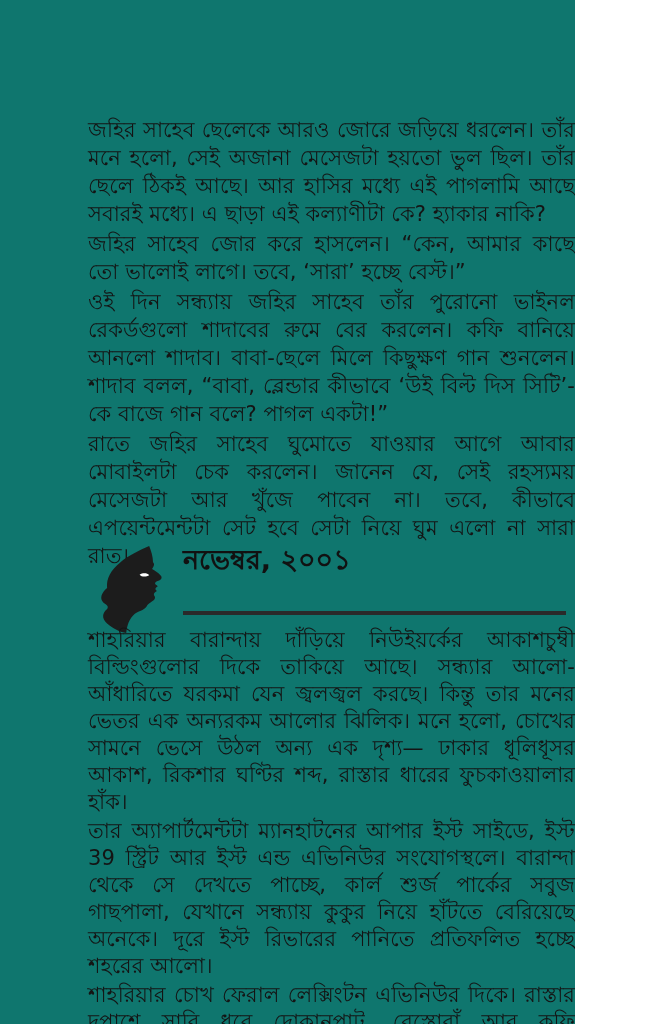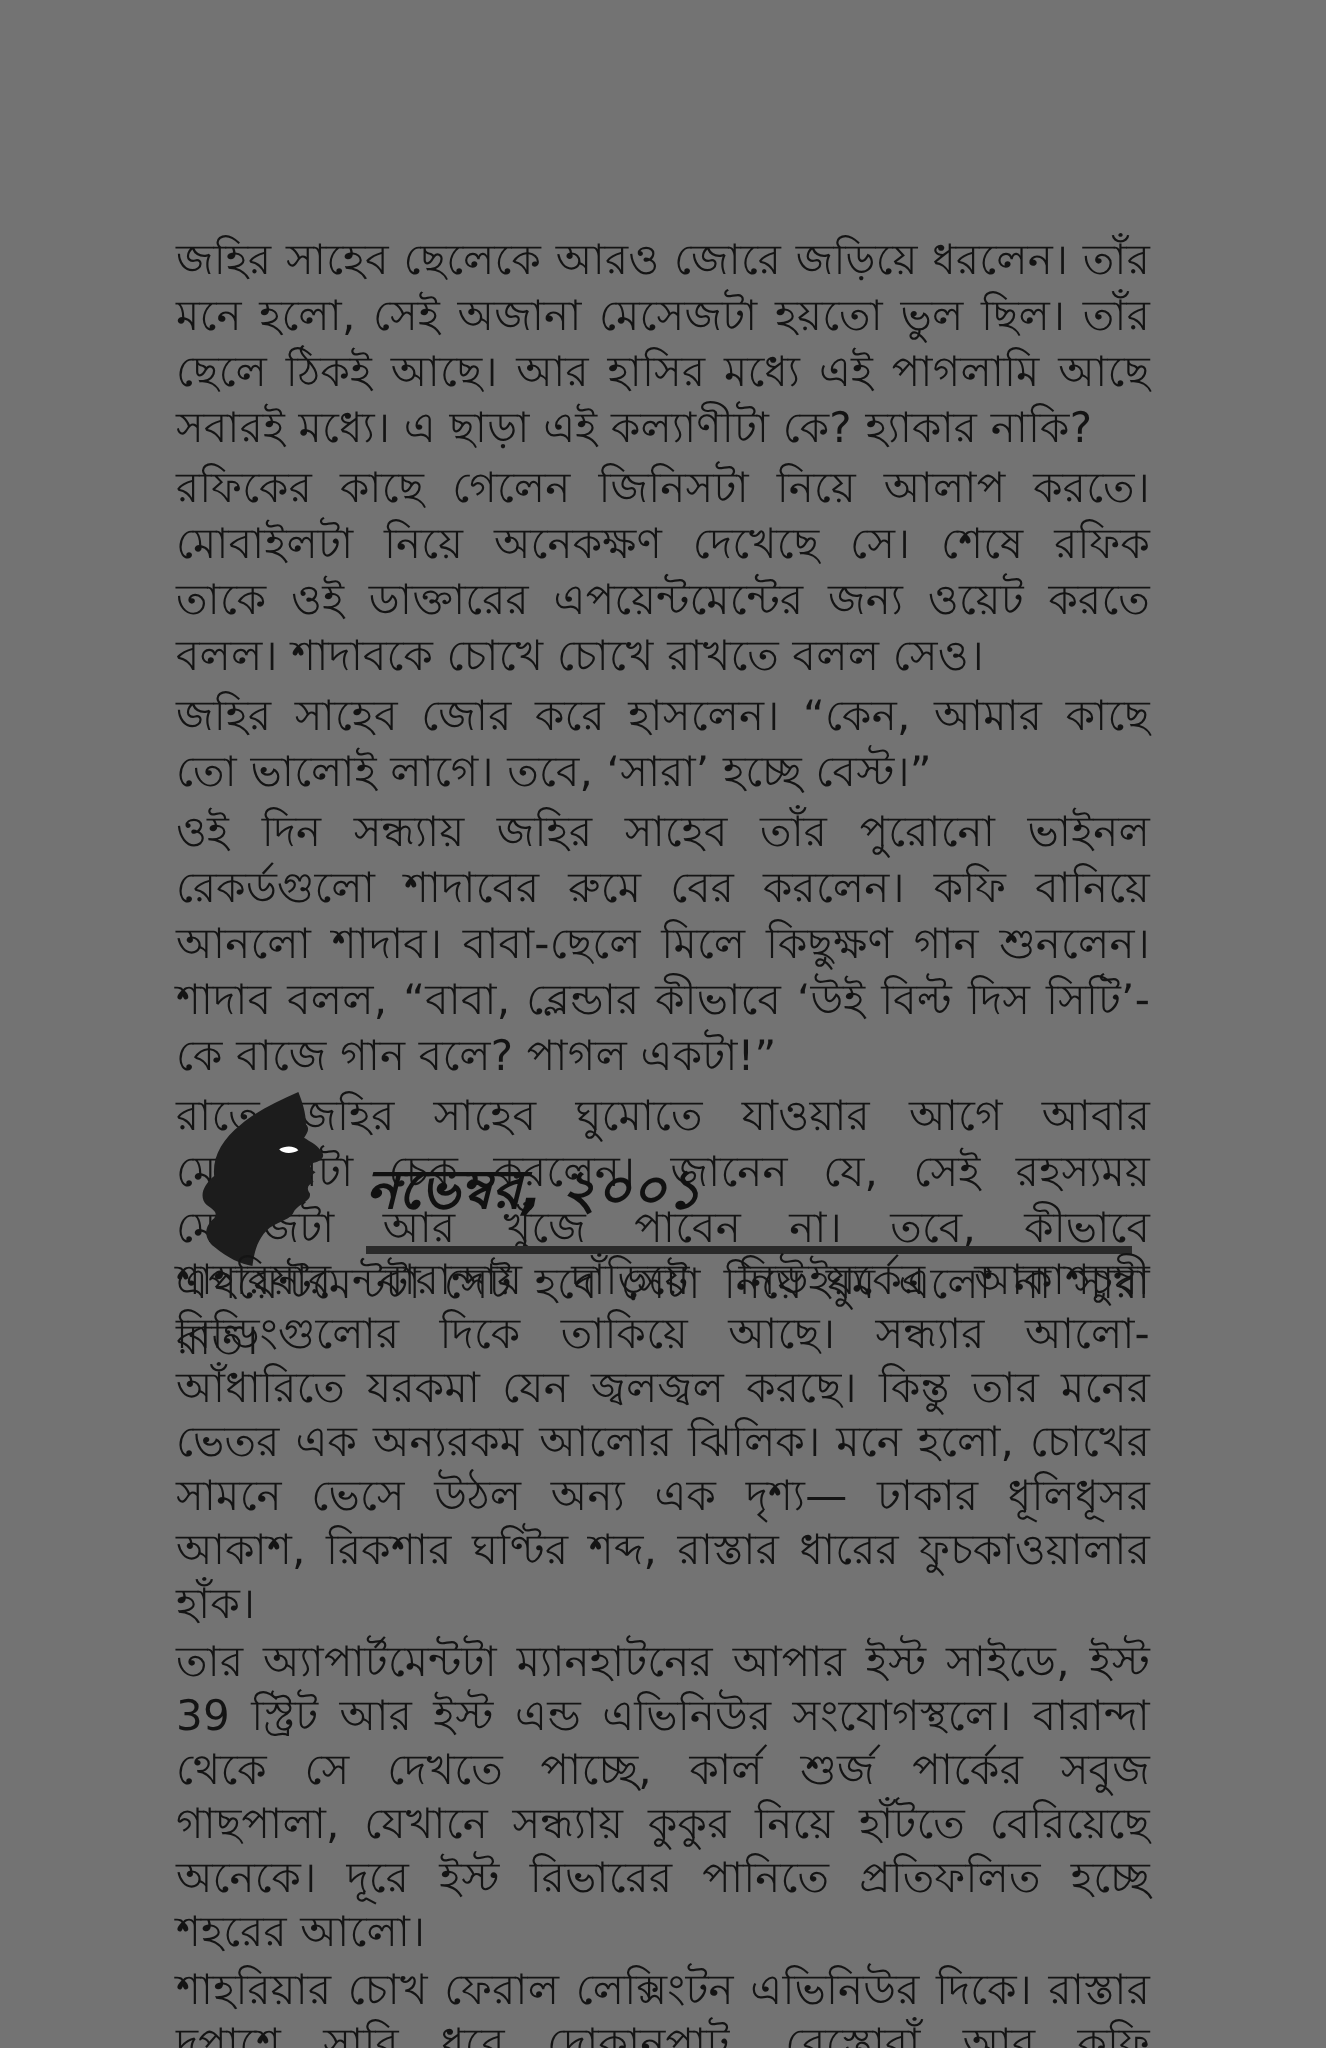--- a/index.html
+++ b/index.html
@@ -2,23 +2,23 @@
 <html lang="bn"><head>
 <meta charset="utf-8">
 <style>
   html, body {
     margin: 0;
     padding: 0;
     background: #ffffff;
   }
   .page {
     position: relative;
-    width: 663px;
+    width: 575px;
     height: 1024px;
-    background: #737373;
+    background: #0f766e;
     overflow: hidden;
     font-family: "DejaVu Sans", "Liberation Sans", sans-serif;
     color: #141414;
   }
   .text-block {
     position: absolute;
     left: 88px;
     width: 487px;
     text-align: justify;
   }
@@ -45,24 +45,22 @@
     height: 88px;
     flex: 0 0 auto;
     margin-right: 13px;
   }
   .face-icon svg { display: block; width: 100%; height: 100%; }
   .header-rule-wrap {
     flex: 1 1 auto;
     height: 66px;
     display: flex;
     flex-direction: column;
-    justify-content: flex-end;
     border-bottom: 4px solid #2a2a2a;
-    padding-bottom: 12px;
-    font-style: italic;
+    padding-bottom: 0;
   }
   .section-title {
     font-size: 27px;
     font-weight: bold;
     line-height: 30px;
     color: #111111;
     margin: 0;
   }
   .page-footer {
     position: absolute;
@@ -73,21 +71,20 @@
     color: #1a1a1a;
   }
 </style>
 </head>
 <body>
 
 <div class="page">
 
   <div class="text-block block-1">
     <p>জহির সাহেব ছেলেকে আরও জোরে জড়িয়ে ধরলেন। তাঁর মনে হলো, সেই অজানা মেসেজটা হয়তো ভুল ছিল। তাঁর ছেলে ঠিকই আছে। আর হাসির মধ্যে এই পাগলামি আছে সবারই মধ্যে। এ ছাড়া এই কল্যাণীটা কে? হ্যাকার নাকি?</p>
-    <p>রফিকের কাছে গেলেন জিনিসটা নিয়ে আলাপ করতে। মোবাইলটা নিয়ে অনেকক্ষণ দেখেছে সে। শেষে রফিক তাকে ওই ডাক্তারের এপয়েন্টমেন্টের জন্য ওয়েট করতে বলল। শাদাবকে চোখে চোখে রাখতে বলল সেও।</p>
     <p>জহির সাহেব জোর করে হাসলেন। “কেন, আমার কাছে তো ভালোই লাগে। তবে, ‘সারা’ হচ্ছে বেস্ট।”</p>
     <p>ওই দিন সন্ধ্যায় জহির সাহেব তাঁর পুরোনো ভাইনল রেকর্ডগুলো শাদাবের রুমে বের করলেন। কফি বানিয়ে আনলো শাদাব। বাবা-ছেলে মিলে কিছুক্ষণ গান শুনলেন। শাদাব বলল, “বাবা, ব্লেন্ডার কীভাবে ‘উই বিল্ট দিস সিটি’-কে বাজে গান বলে? পাগল একটা!”</p>
     <p>রাতে জহির সাহেব ঘুমোতে যাওয়ার আগে আবার মোবাইলটা চেক করলেন। জানেন যে, সেই রহস্যময় মেসেজটা আর খুঁজে পাবেন না। তবে, কীভাবে এপয়েন্টমেন্টটা সেট হবে সেটা নিয়ে ঘুম এলো না সারা রাত।</p>
   </div>
 
   <div class="section-header">
     <div class="face-icon">
       <svg viewBox="0 0 78 92" xmlns="http://www.w3.org/2000/svg" aria-hidden="true">
         <path fill="#1c1c1c" d="M58,1
           C47,6 36,11 28,18

